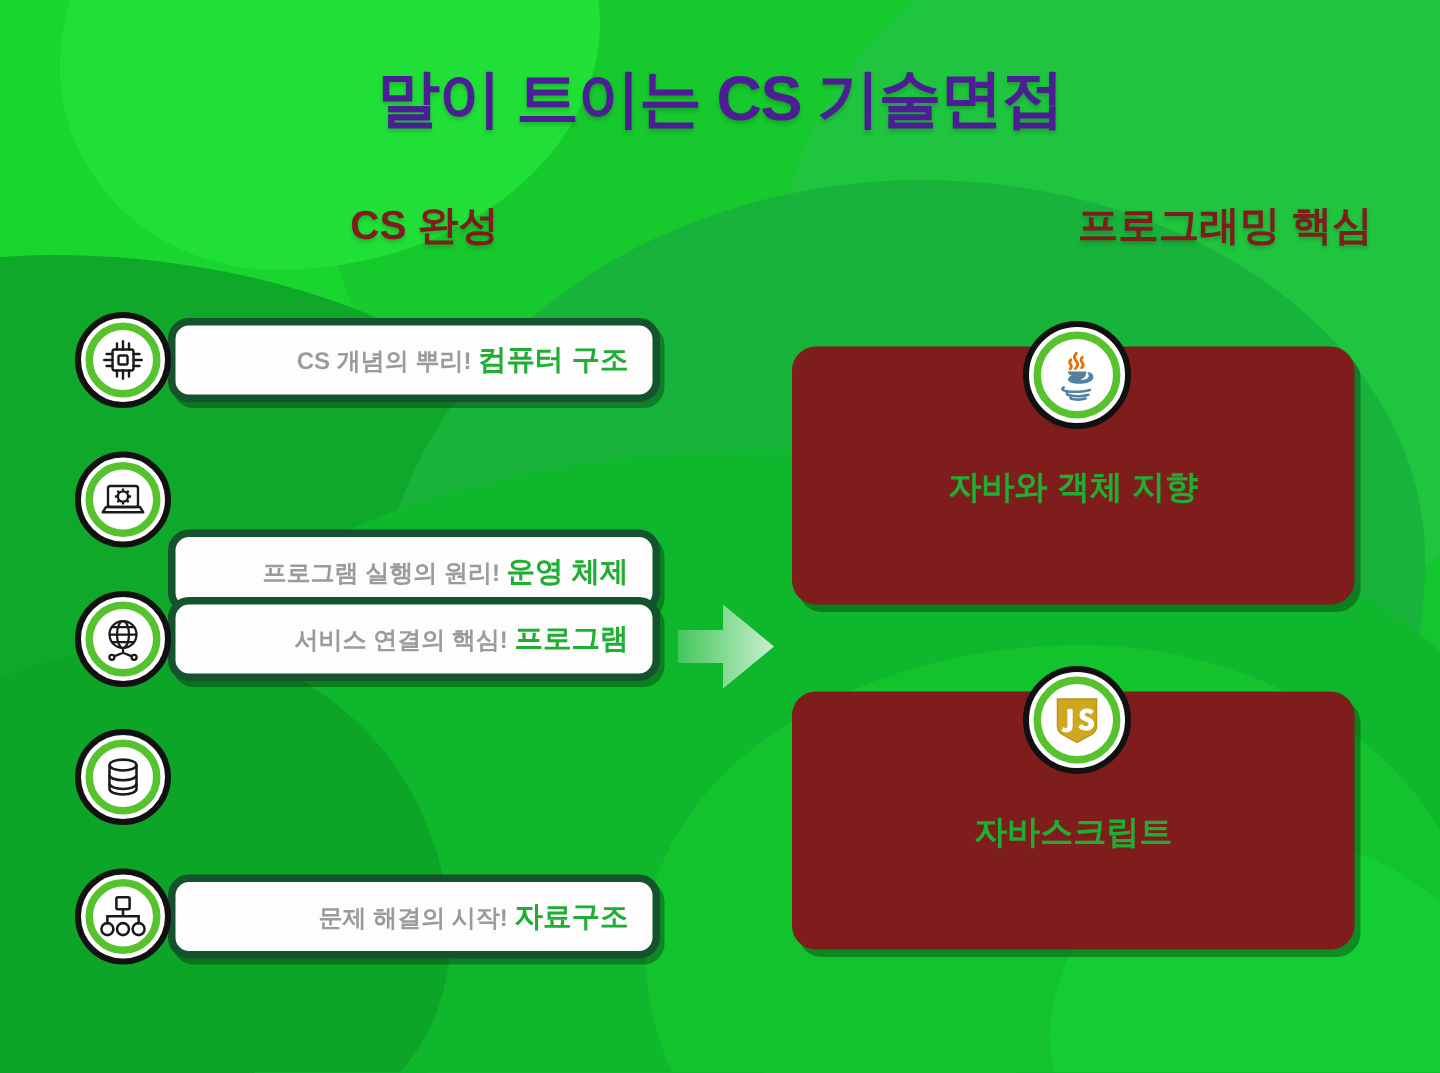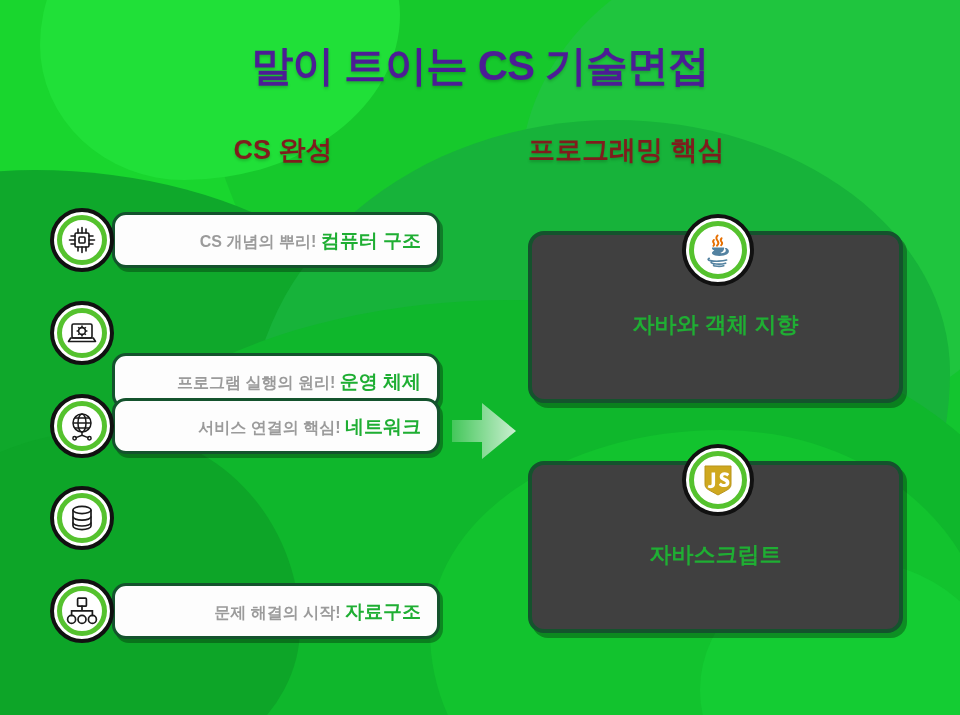--- a/index.html
+++ b/index.html
@@ -31,26 +31,26 @@
     position:absolute;left:0;right:0;top:38px;text-align:center;
     font-size:42px;font-weight:bold;color:#4c1d95;letter-spacing:-1px;
     text-shadow:0 2px 3px rgba(0,0,0,.18);
     white-space:nowrap;
   }
   .col-head{
     position:absolute;font-size:27px;font-weight:bold;color:#7f1d1d;
     text-shadow:0 2px 3px rgba(0,0,0,.18);white-space:nowrap;
   }
   .col-head.left{left:118px;top:132px;width:330px;text-align:center;}
-  .col-head.right{left:528px;top:132px;width:375px;text-align:left;}
+  .col-head.right{left:540px;top:132px;width:375px;text-align:right;}
 
   
   .card{
     position:absolute;left:112px;width:328px;height:56px;
-    background:#fdfdfd;border:3px solid #14532d;border-radius:14px;
+    background:#fdfdfd;border:5px solid #14532d;border-radius:14px;
     box-shadow:3px 4px 0 rgba(0,0,0,.30);
     display:flex;align-items:center;justify-content:flex-end;
     padding-right:16px;box-sizing:border-box;
   }
   .card .txt{white-space:nowrap;font-size:16px;line-height:1;}
   .card .lead{color:#9b9b9b;font-weight:bold;}
   .card .key{color:#1fae33;font-weight:bold;font-size:19px;}
 
   .c1{top:212px;} .c2{top:305px;margin-top:48px;} .c3{top:398px;} .c4{top:490px;} .c5{top:583px;text-align:center;}
 
@@ -69,21 +69,21 @@
     position:absolute;inset:3px;border-radius:50%;
     border:5px solid #55c22e;box-sizing:border-box;
   }
   .badge .gl{position:relative;z-index:2;display:block;}
   .badge-left{left:50px;}
   .bl1{top:208px;} .bl2{top:301px;} .bl3{top:394px;} .bl4{top:486px;} .bl5{top:579px;}
 
   
   .panel{
     position:absolute;left:528px;width:375px;
-    background:#404040;border:4px solid #14532d;border-radius:16px;
+    background:#7f1d1d;border:4px solid #7f1d1d;border-radius:16px;
     box-shadow:4px 5px 0 rgba(0,0,0,.30);
     display:flex;align-items:center;justify-content:center;
     box-sizing:border-box;
   }
   .p1{top:231px;height:172px;}
   .p2{top:461px;height:172px;}
   .panel .ptxt{
     font-size:22px;font-weight:bold;color:#1fae33;white-space:nowrap;
     margin-top:16px;
   }
@@ -124,21 +124,21 @@
   </div>
   <div class="card c2">
     <div class="txt">
       <span class="lead">프로그램 실행의 원리!</span>
       <span class="key">운영 체제</span>
     </div>
   </div>
   <div class="card c3">
     <div class="txt">
       <span class="lead">서비스 연결의 핵심!</span>
-      <span class="key">네트워크</span>
+      <span class="key">프로그램</span>
     </div>
   </div>
   <div class="card c5">
     <div class="txt">
       <span class="lead">문제 해결의 시작!</span>
       <span class="key">자료구조</span>
     </div>
   </div>
 
   <div class="badge badge-left bl1">

